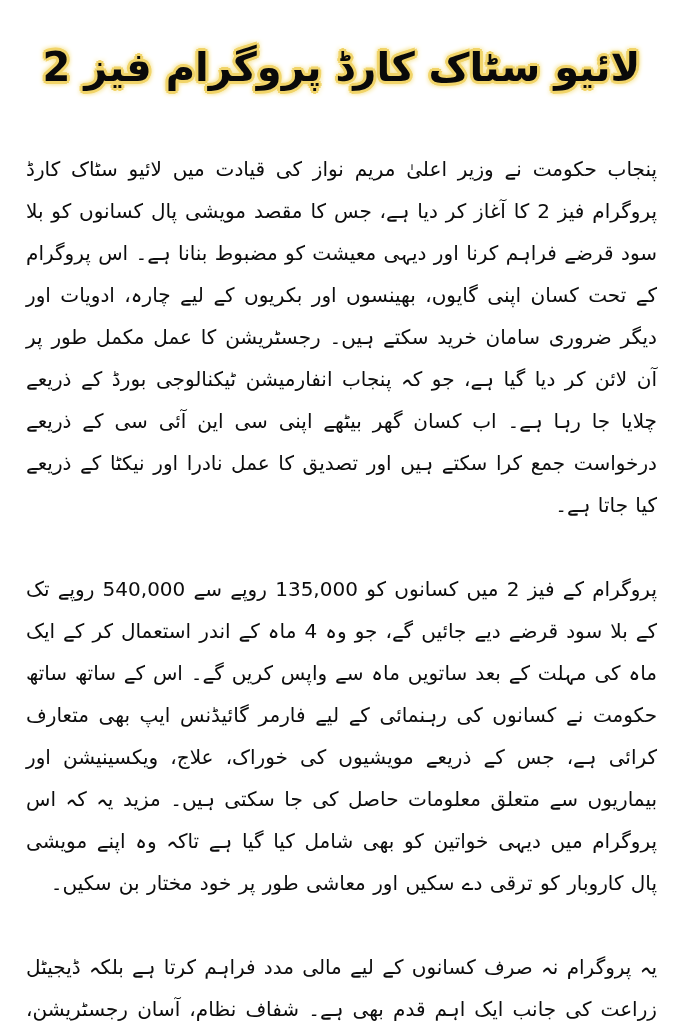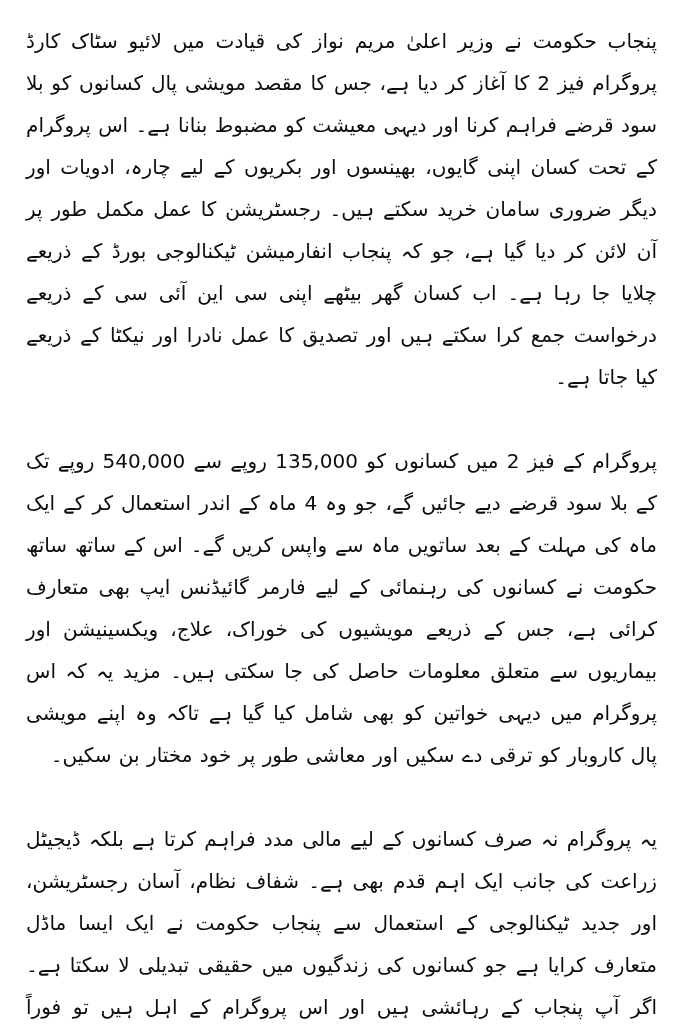--- a/index.html
+++ b/index.html
@@ -63,20 +63,23 @@
   }
   .article p:last-child {
     margin-bottom: 0;
   }
 </style>
 </head>
 <body>
 
 <div class="page">
 
+  <header class="title-wrap">
+    <h1 class="page-title">لائیو سٹاک کارڈ پروگرام فیز 2</h1>
+  </header>
 
   <article class="article">
     <p>پنجاب حکومت نے وزیر اعلیٰ مریم نواز کی قیادت میں لائیو سٹاک کارڈ پروگرام فیز 2 کا آغاز کر دیا ہے، جس کا مقصد مویشی پال کسانوں کو بلا سود قرضے فراہم کرنا اور دیہی معیشت کو مضبوط بنانا ہے۔ اس پروگرام کے تحت کسان اپنی گایوں، بھینسوں اور بکریوں کے لیے چارہ، ادویات اور دیگر ضروری سامان خرید سکتے ہیں۔ رجسٹریشن کا عمل مکمل طور پر آن لائن کر دیا گیا ہے، جو کہ پنجاب انفارمیشن ٹیکنالوجی بورڈ کے ذریعے چلایا جا رہا ہے۔ اب کسان گھر بیٹھے اپنی سی این آئی سی کے ذریعے درخواست جمع کرا سکتے ہیں اور تصدیق کا عمل نادرا اور نیکٹا کے ذریعے کیا جاتا ہے۔</p>
     <p>پروگرام کے فیز 2 میں کسانوں کو 135,000 روپے سے 540,000 روپے تک کے بلا سود قرضے دیے جائیں گے، جو وہ 4 ماہ کے اندر استعمال کر کے ایک ماہ کی مہلت کے بعد ساتویں ماہ سے واپس کریں گے۔ اس کے ساتھ ساتھ حکومت نے کسانوں کی رہنمائی کے لیے فارمر گائیڈنس ایپ بھی متعارف کرائی ہے، جس کے ذریعے مویشیوں کی خوراک، علاج، ویکسینیشن اور بیماریوں سے متعلق معلومات حاصل کی جا سکتی ہیں۔ مزید یہ کہ اس پروگرام میں دیہی خواتین کو بھی شامل کیا گیا ہے تاکہ وہ اپنے مویشی پال کاروبار کو ترقی دے سکیں اور معاشی طور پر خود مختار بن سکیں۔</p>
     <p>یہ پروگرام نہ صرف کسانوں کے لیے مالی مدد فراہم کرتا ہے بلکہ ڈیجیٹل زراعت کی جانب ایک اہم قدم بھی ہے۔ شفاف نظام، آسان رجسٹریشن، اور جدید ٹیکنالوجی کے استعمال سے پنجاب حکومت نے ایک ایسا ماڈل متعارف کرایا ہے جو کسانوں کی زندگیوں میں حقیقی تبدیلی لا سکتا ہے۔ اگر آپ پنجاب کے رہائشی ہیں اور اس پروگرام کے اہل ہیں تو فوراً محکمہ لائیو سٹاک پنجاب کی ویب سائٹ پر جا کر رجسٹریشن کریں اور اپنی زراعت کو جدید خطوط پر استوار کریں۔</p>
   </article>
 
 </div>
 
 </body></html>

